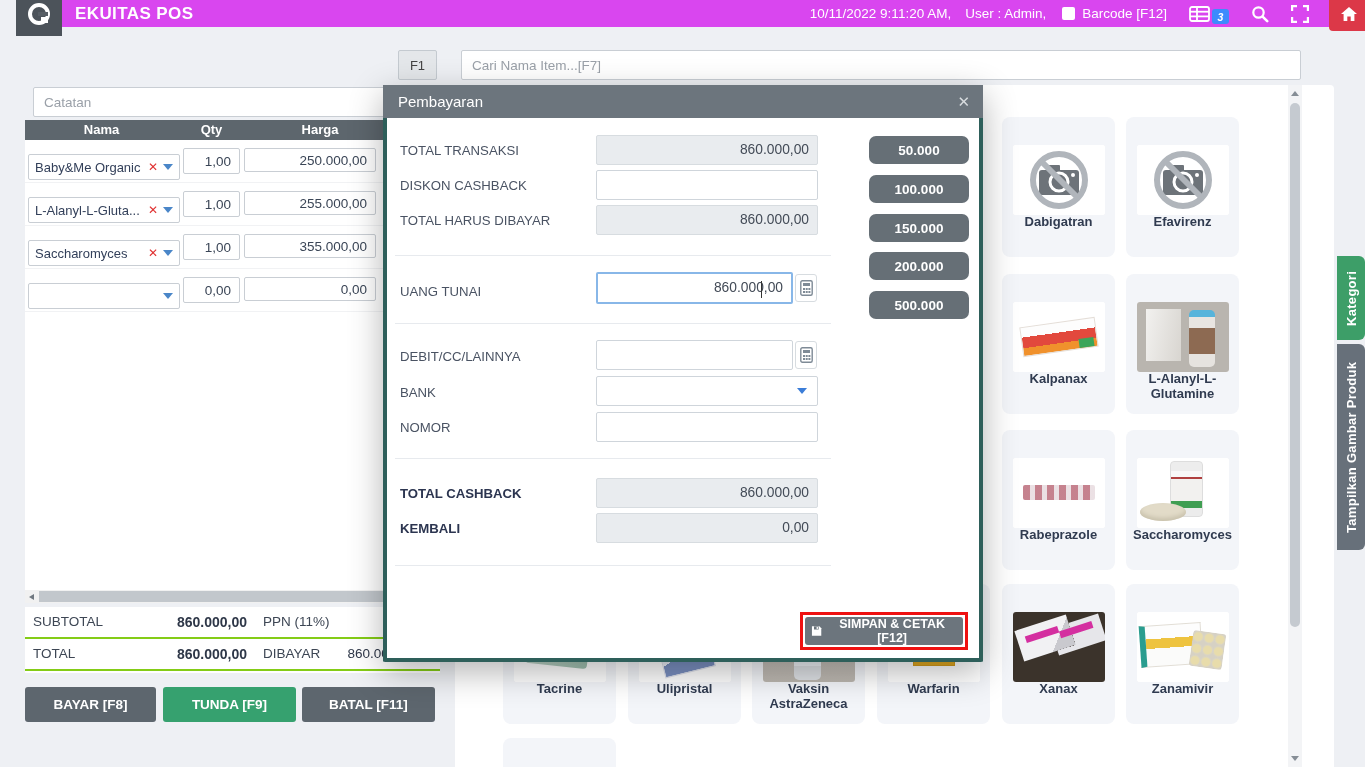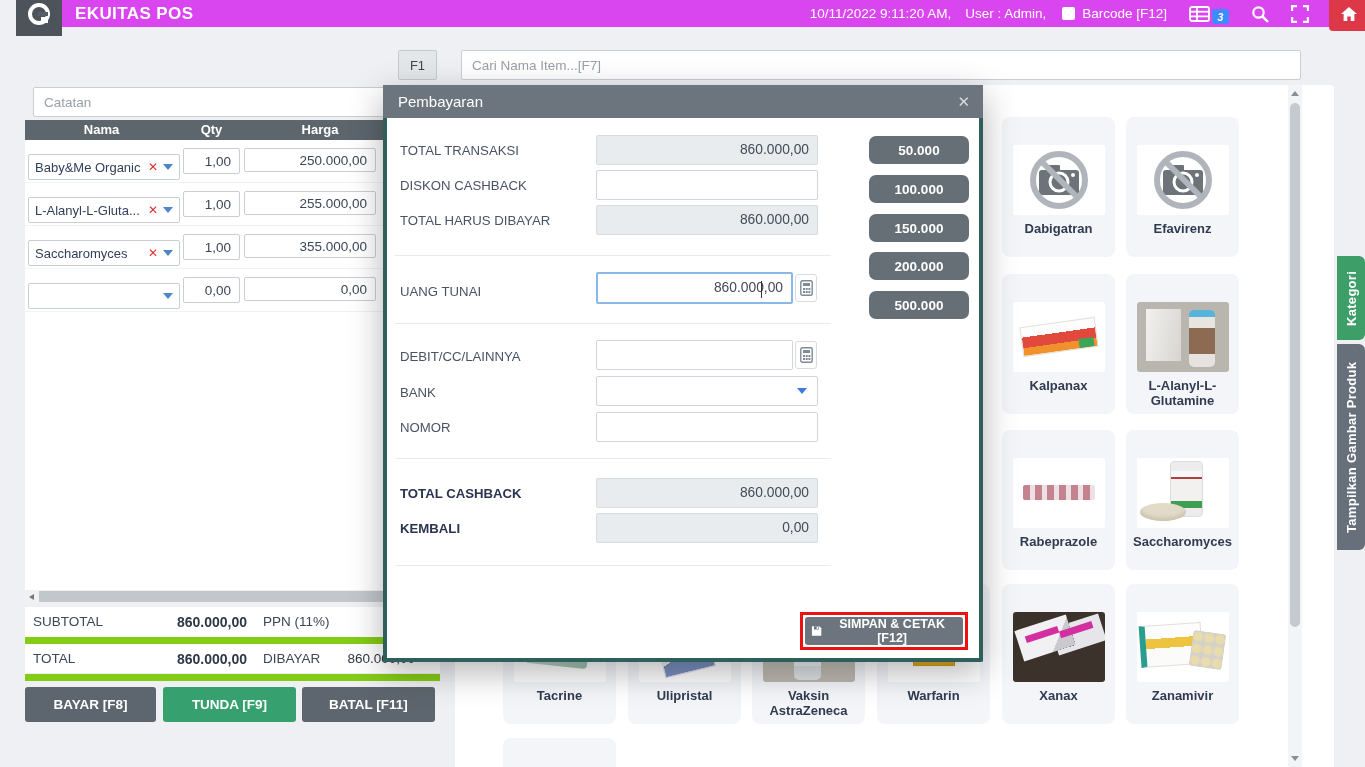--- a/index.html
+++ b/index.html
@@ -38,39 +38,39 @@
   .rm{color:#e03131;font-weight:bold;font-size:12px;margin:0 5px;cursor:pointer;}
   .dd{width:0;height:0;border-left:5px solid transparent;border-right:5px solid transparent;border-top:6px solid #4a86c8;cursor:pointer;}
   .qty-inp{position:absolute;left:158px;top:8px;width:57px;height:26px;text-align:right;padding:0 8px 0 4px;}
   .price-inp{position:absolute;left:219px;top:8px;width:132px;height:24px;text-align:right;padding:0 8px 0 4px;}
 
   #hscroll{position:absolute;left:25px;top:590px;width:415px;height:13px;background:#f1f1f1;}
   #hscroll .larr{position:absolute;left:4px;top:3.5px;width:0;height:0;border-top:3.5px solid transparent;border-bottom:3.5px solid transparent;border-right:5px solid #707880;cursor:pointer;}
   #hscroll .hthumb{position:absolute;left:14px;top:1px;height:11px;width:395px;background:#c2c7cc;cursor:pointer;}
 
   #summary{position:absolute;left:25px;top:607px;width:415px;height:66px;background:#fff;font-size:13.5px;color:#3d4654;}
-  .srow{position:relative;height:30px;line-height:30px;border-bottom:7px solid #84cc16;}
+  .srow{position:relative;height:30px;line-height:30px;border-bottom:2px solid #84cc16;}
   .slabel{position:absolute;left:8px;}
   .sval{position:absolute;left:100px;width:122px;text-align:right;font-weight:bold;color:#2e3748;font-size:14px;}
   .slabel2{position:absolute;left:238px;}
   .sval2{position:absolute;left:250px;width:140px;text-align:right;color:#2e3748;}
 
   .act-btn{position:absolute;top:687px;height:35px;border:none;border-radius:3px;color:#fff;font-family:inherit;font-size:13.5px;font-weight:bold;cursor:pointer;}
   #btn-bayar{left:25px;width:131px;background:#5d666e;}
   #btn-tunda{left:163px;width:133px;background:#36a16f;}
   #btn-batal{left:302px;width:133px;background:#5d666e;}
 
   
   #search-input{position:absolute;left:461px;top:50px;width:840px;height:30px;font-size:13.5px;}
   #products-panel{position:absolute;left:455px;top:85px;width:879px;height:682px;background:#fff;border-radius:4px 4px 0 0;}
   .pcard{position:absolute;width:113px;height:140px;background:#f3f5f9;border-radius:8px;cursor:pointer;}
   .pimg-box{width:92px;height:70px;margin:28px auto 0;background:#fff;border-radius:3px;display:flex;align-items:center;justify-content:center;}
   .pimg{position:relative;width:92px;height:70px;border-radius:3px;overflow:hidden;background:#fff;display:flex;align-items:center;justify-content:center;}
   .pimg::before,.pimg::after{content:"";position:absolute;}
-  .pname{margin-top:7px;padding:0 6px;text-align:center;font-size:13px;font-weight:bold;color:#303b50;line-height:1.15;}
+  .pname{margin-top:0;padding:0 6px;text-align:center;font-size:13px;font-weight:bold;color:#303b50;line-height:1.15;}
 
   .img-kalpanax::before{left:8px;top:20px;width:74px;height:28px;transform:rotate(-8deg);background:linear-gradient(#fdfdfd 0 34%,#e2493d 34% 72%,#f0912c 72%);border:1px solid #e4ded8;}
   .img-kalpanax::after{left:66px;top:36px;width:15px;height:9px;background:#3ba55a;transform:rotate(-8deg);}
   .img-glutamine{background:#b9b5af;}
   .img-glutamine::before{left:9px;top:7px;width:35px;height:52px;background:linear-gradient(100deg,#f2f1ef,#d8d5d0);}
   .img-glutamine::after{left:52px;top:8px;width:26px;height:50px;border-radius:5px;border-top:7px solid #56b4db;background:linear-gradient(#e8e5e1 0 22%,#8d6a52 22% 74%,#e6e3df 74%);}
   .img-rabeprazole::before{left:10px;top:27px;width:72px;height:15px;border-radius:2px;background:repeating-linear-gradient(90deg,#bf7482 0 7px,#e9dde1 7px 12px);opacity:.9;}
   .img-saccharomyces::before{left:33px;top:3px;width:31px;height:54px;border-radius:4px;background:linear-gradient(#ededed 0 16%,#f8f8f8 16% 28%,#b04040 28% 31%,#f2f1ef 31% 72%,#3f9e52 72% 86%,#ececec 86%);border:1px solid #ddd;}
   .img-saccharomyces::after{left:3px;top:45px;width:46px;height:18px;border-radius:50%;background:#e2dbc8;box-shadow:inset 0 -3px 4px #c9c2ad;}
   .img-tacrine::before{left:13px;top:10px;width:62px;height:44px;transform:rotate(6deg);border-radius:4px;background:linear-gradient(135deg,#d5e2da,#9dbfae);}

